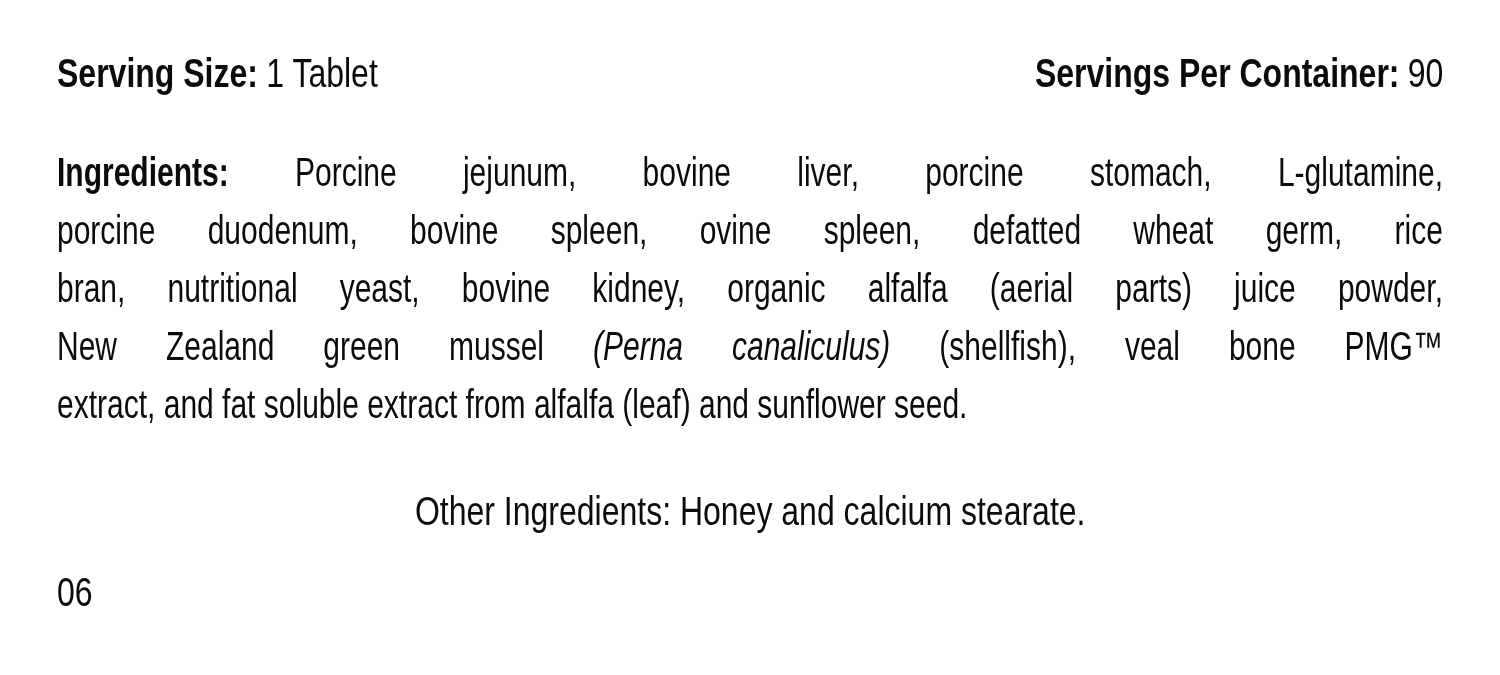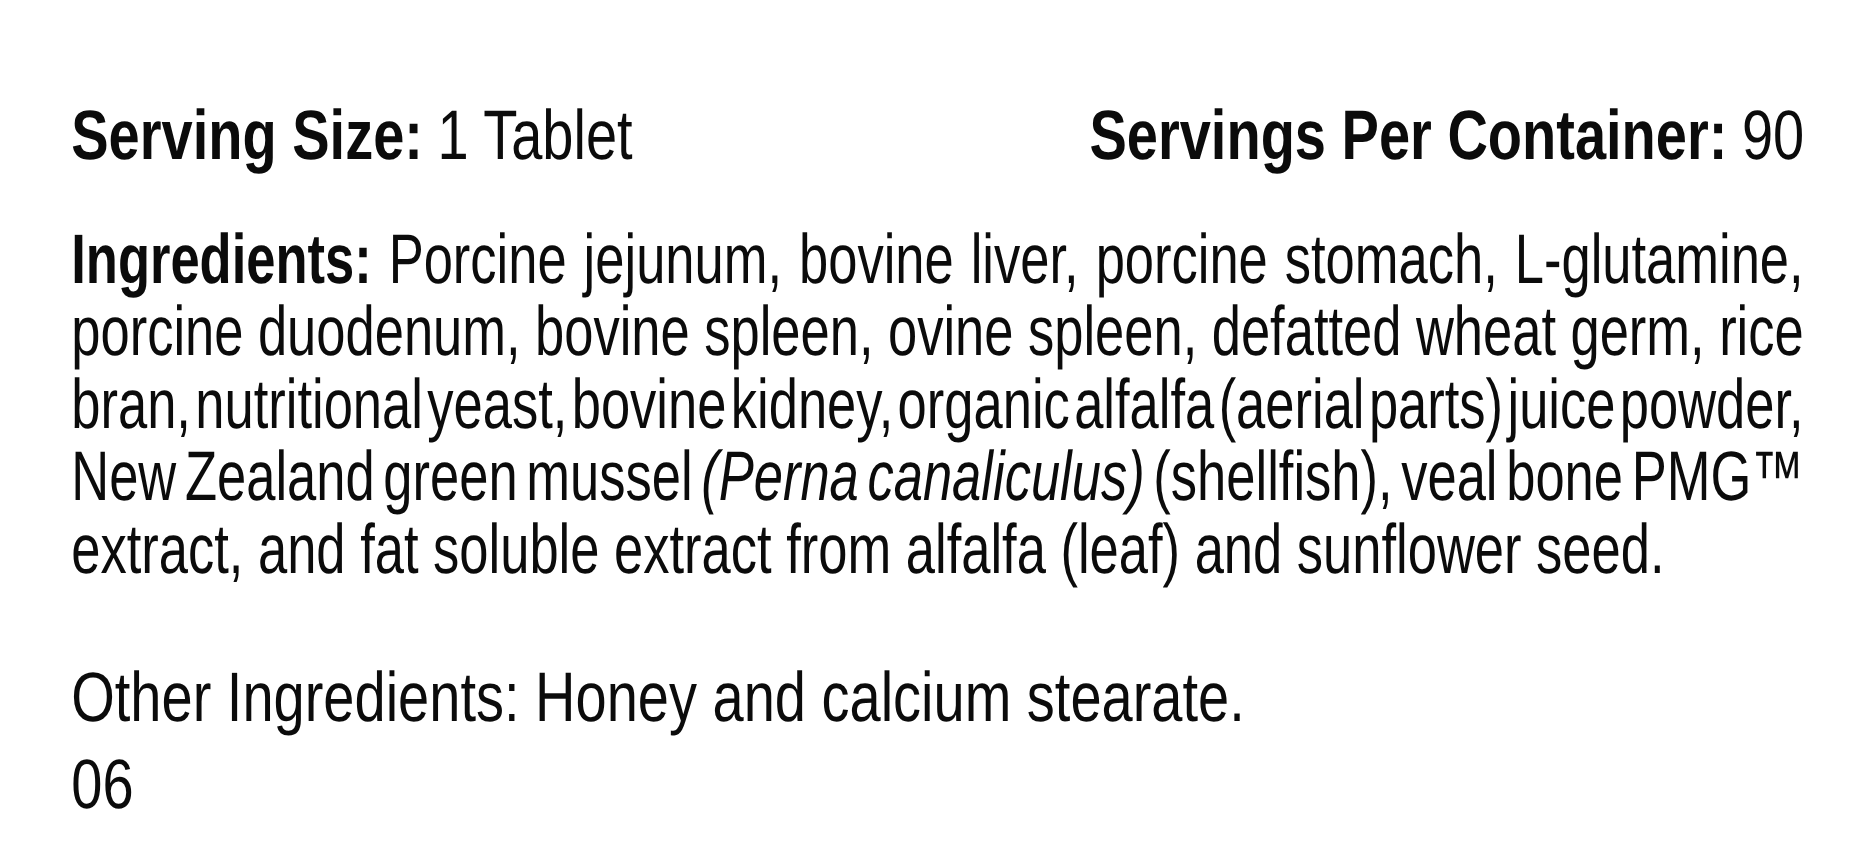--- a/index.html
+++ b/index.html
@@ -9,42 +9,41 @@
     color: #0b0b0b;
     font-family: "Liberation Sans", sans-serif;
     position: relative;
   }
   .b { font-weight: 700; }
   .i { font-style: italic; }
   .block {
     position: absolute;
     left: 57px;
     width: 1386px;
-    font-size: 56px;
+    font-size: 40px;
     line-height: 58px;
     white-space: nowrap;
-    margin-top: 35px;
   }
   
   .condense-wide {            
     width: 1733px;
     transform: scaleX(0.80);
     transform-origin: 0 0;
   }
   .condense-para {            
     width: 1848px;
     transform: scaleX(0.75);
     transform-origin: 0 0;
   }
   .header-row { top: 44px; }
   .flexrow { display: flex; justify-content: space-between; }
   .para { top: 143px; }
   .line { height: 58px; }
   .line.just { display: flex; justify-content: space-between; flex-wrap: nowrap; }
-  .other-row { top: 494px; }
+  .other-row { top: 482px; text-align: center; }
   .code-row { top: 563px; }
   .val { margin-left: 0.26em; }
 </style>
 </head>
 <body>
 
 <div>
 
   <div class="block header-row">
     <div class="condense-wide flexrow">

